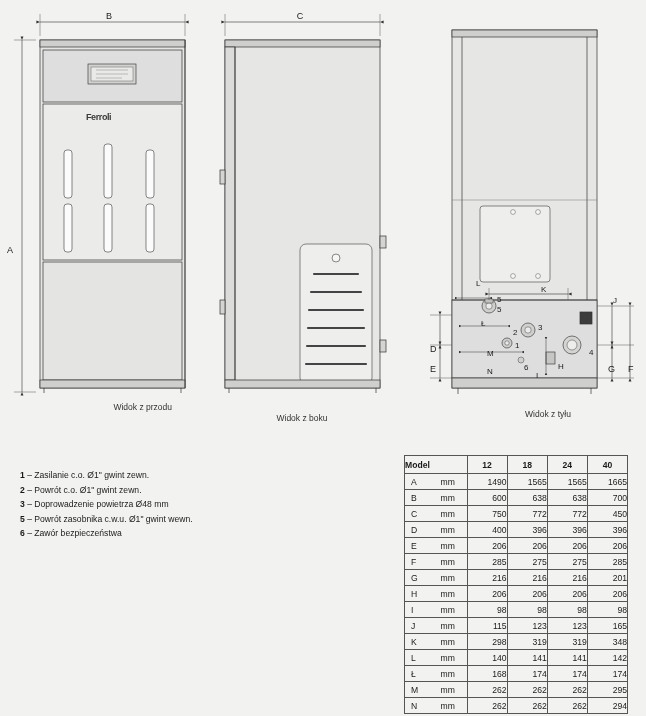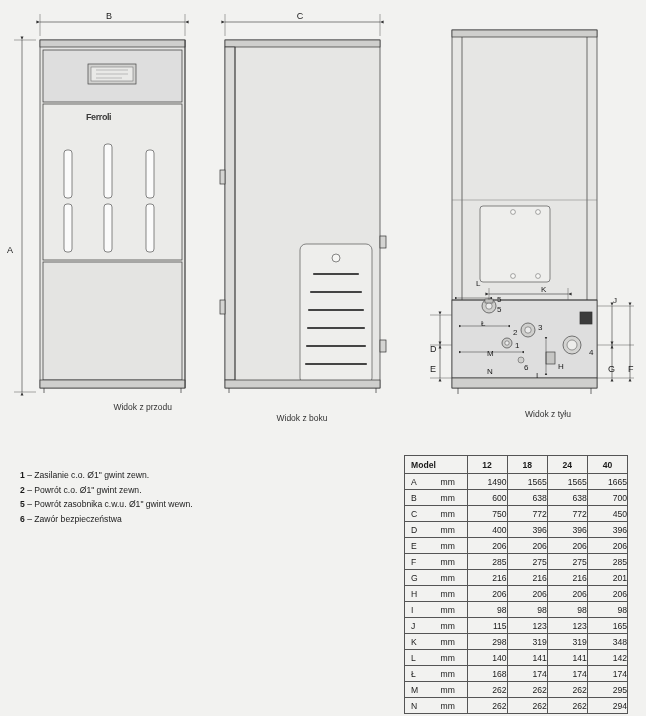--- a/index.html
+++ b/index.html
@@ -67,21 +67,20 @@
     padding: 1px 0 1px 0;
     height: 13px;
     font-weight: normal;
   }
   table.spec thead th {
     font-weight: bold;
     height: 15px;
   }
   table.spec th.model-head {
     text-align: left;
-    padding-left: 6px;
     width: 46px;
     margin-top: 32px;
   }
   table.spec td.lab {
     text-align: left;
     padding-left: 6px;
     width: 24px;
     border-right: none;
   }
   table.spec td.unit {
@@ -274,20 +273,21 @@
     </g>
   </svg>
 
   <div class="view-caption" style="left:52px; top:402px; width:120px;text-align:right;">Widok z przodu</div>
   <div class="view-caption" style="left:242px; top:413px; width:120px;">Widok z boku</div>
   <div class="view-caption" style="left:488px; top:409px; width:120px;">Widok z tyłu</div>
 
   <div class="legend">
     <div class="legend-item"><b>1</b> <span>– Zasilanie c.o. Ø1" gwint zewn.</span></div>
     <div class="legend-item"><b>2</b> <span>– Powrót c.o. Ø1" gwint zewn.</span></div>
+    <div class="legend-item"><b>3</b> <span>– Doprowadzenie powietrza Ø48 mm</span></div>
     <div class="legend-item"><b>5</b> <span>– Powrót zasobnika c.w.u. Ø1" gwint wewn.</span></div>
     <div class="legend-item"><b>6</b> <span>– Zawór bezpieczeństwa</span></div>
   </div>
 
   <div class="table-wrap">
     <table class="spec">
       <thead>
         <tr>
           <th class="model-head" colspan="2">Model</th>
           <th class="val">12</th>

